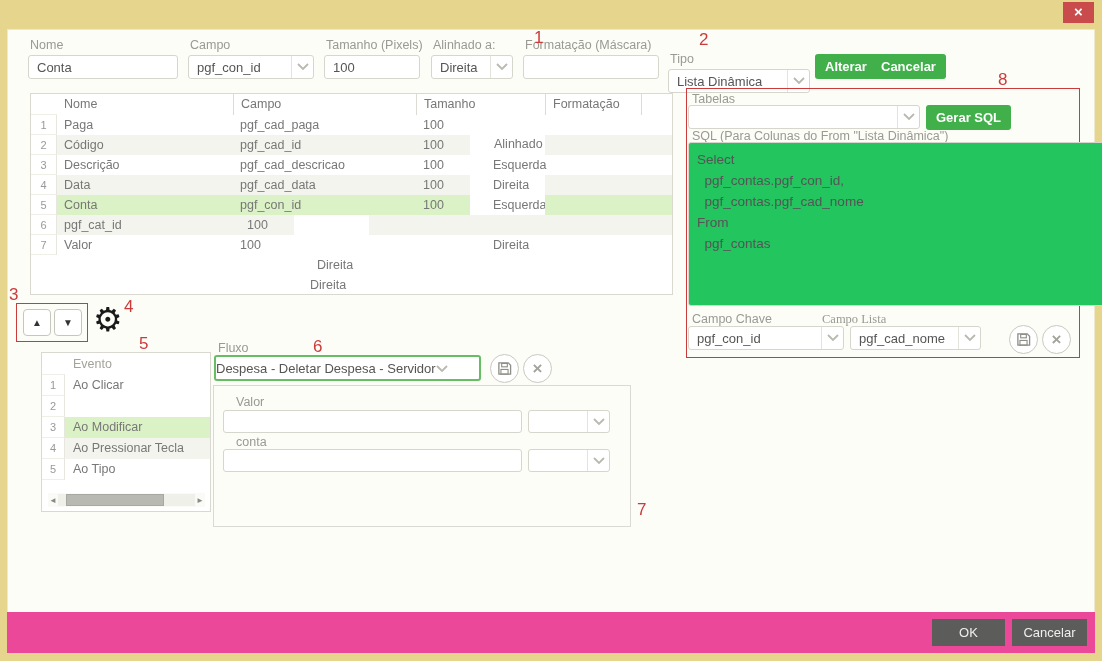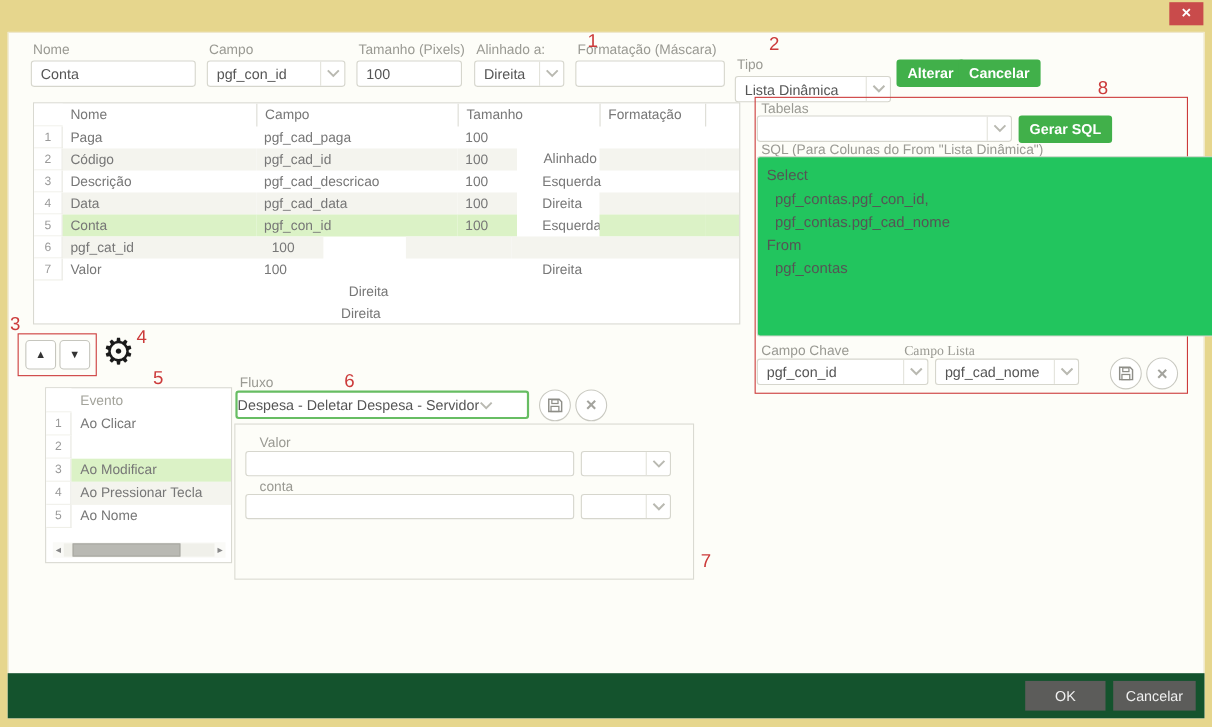--- a/index.html
+++ b/index.html
@@ -70,21 +70,21 @@
   .p-dd { position:absolute; left:314px; width:82px; height:23px; }
 
   
   .red-box { position:absolute; left:686px; top:88px; width:394px; height:270px; border:1px solid #cc3b3b; }
   .sql-area { position:absolute; left:688px; top:142px; width:451px; height:164px; border:1px solid #d6d6cd; border-radius:3px; background:#22c55e; font-family:"Liberation Sans",sans-serif; font-size:13.5px; color:#555; line-height:1.55; padding:7px 8px; resize:both; outline:none; overflow:auto; }
 
   
   .ann { position:absolute; color:#cc3b3b; font-size:17px; }
 
   
-  .footer { position:absolute; left:7px; top:612px; width:1088px; height:41px; background:#14532d; }
+  .footer { position:absolute; left:7px; top:612px; width:1088px; height:41px; background:#ec4899; }
   .btn-dark { position:absolute; top:7px; height:27px; background:#5c5c5a; color:#efefef; font-size:13px; border:none; font-family:"Liberation Sans",sans-serif; }
 </style>
 </head>
 <body>
 
 <div class="close-btn">
   <span>×</span>
 </div>
 
 <div class="dialog"></div>
@@ -230,21 +230,21 @@
   <div class="erow selected">
     <span class="e-num">3</span>
       <span class="e-label">Ao Modificar</span>
   </div>
   <div class="erow stripe">
     <span class="e-num">4</span>
       <span class="e-label">Ao Pressionar Tecla</span>
   </div>
   <div class="erow">
     <span class="e-num">5</span>
-      <span class="e-label">Ao Nome</span>
+      <span class="e-label">Ao Tipo</span>
   </div>
   <div class="hscroll">
     <span class="hs-arrow">◄</span>
     <span class="hs-track">
         <span class="hs-thumb"></span>
       </span>
     <span class="hs-arrow">►</span>
   </div>
 </div>
 

